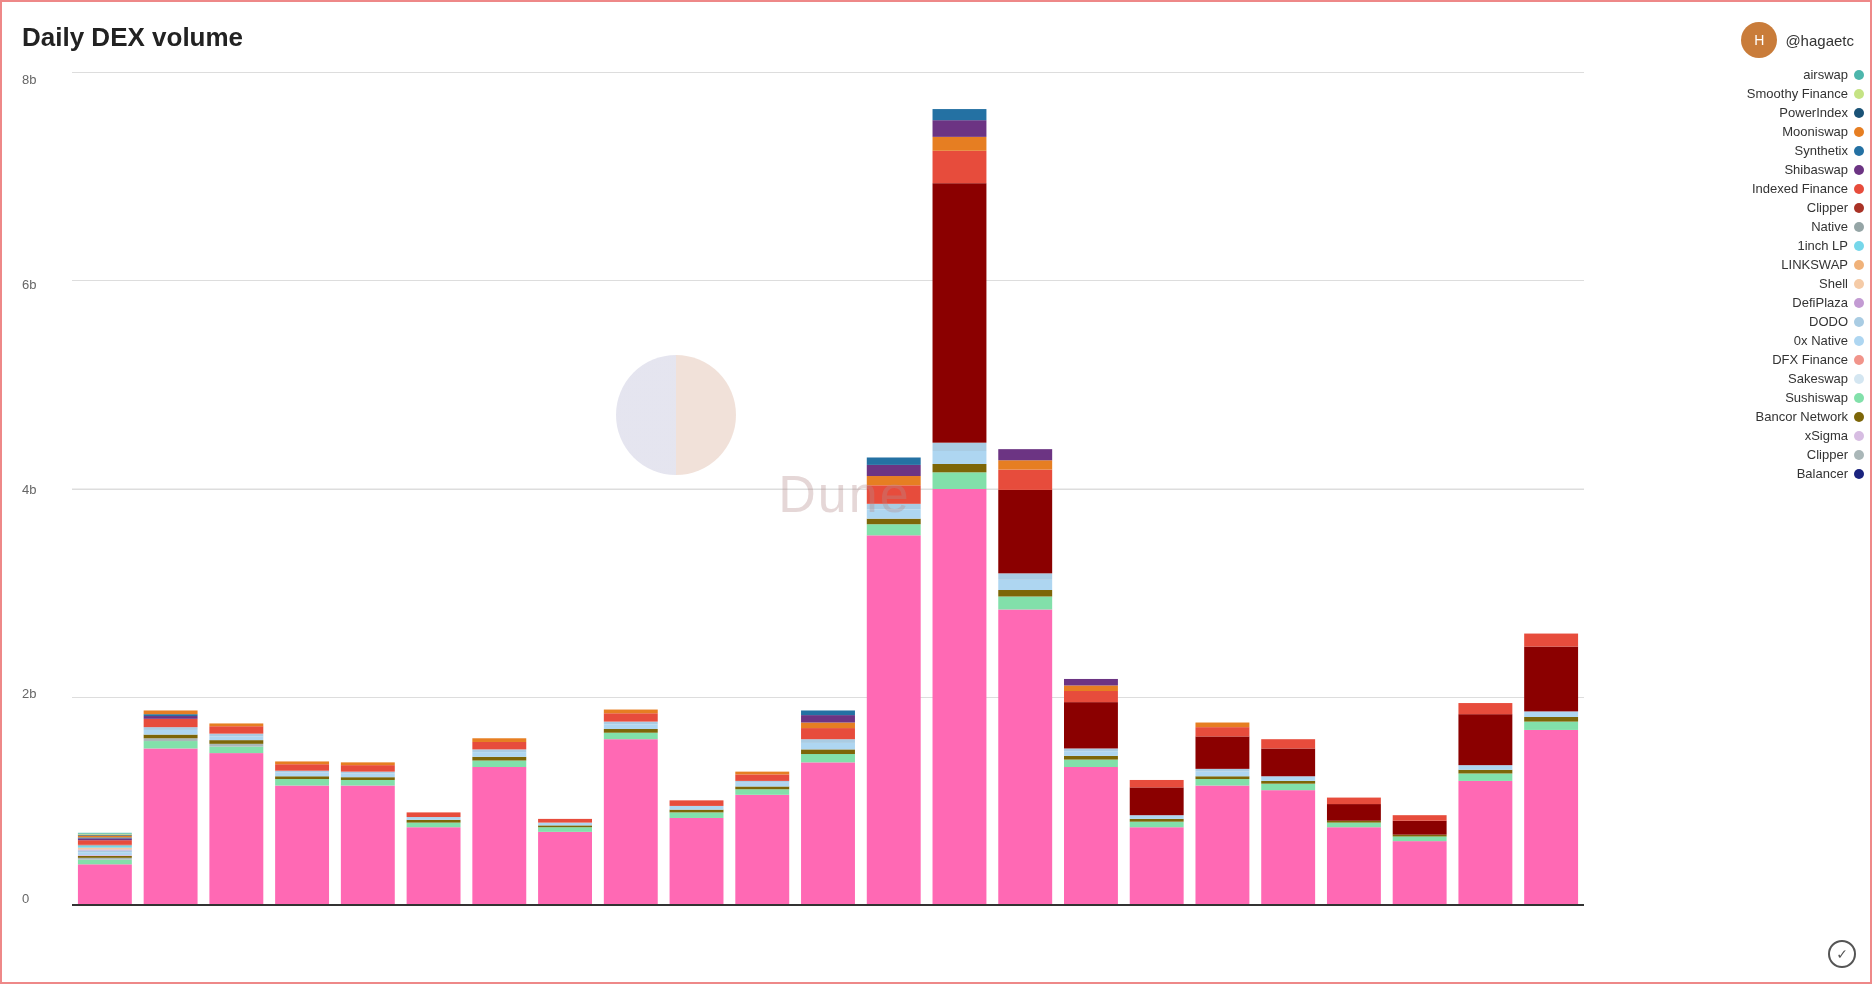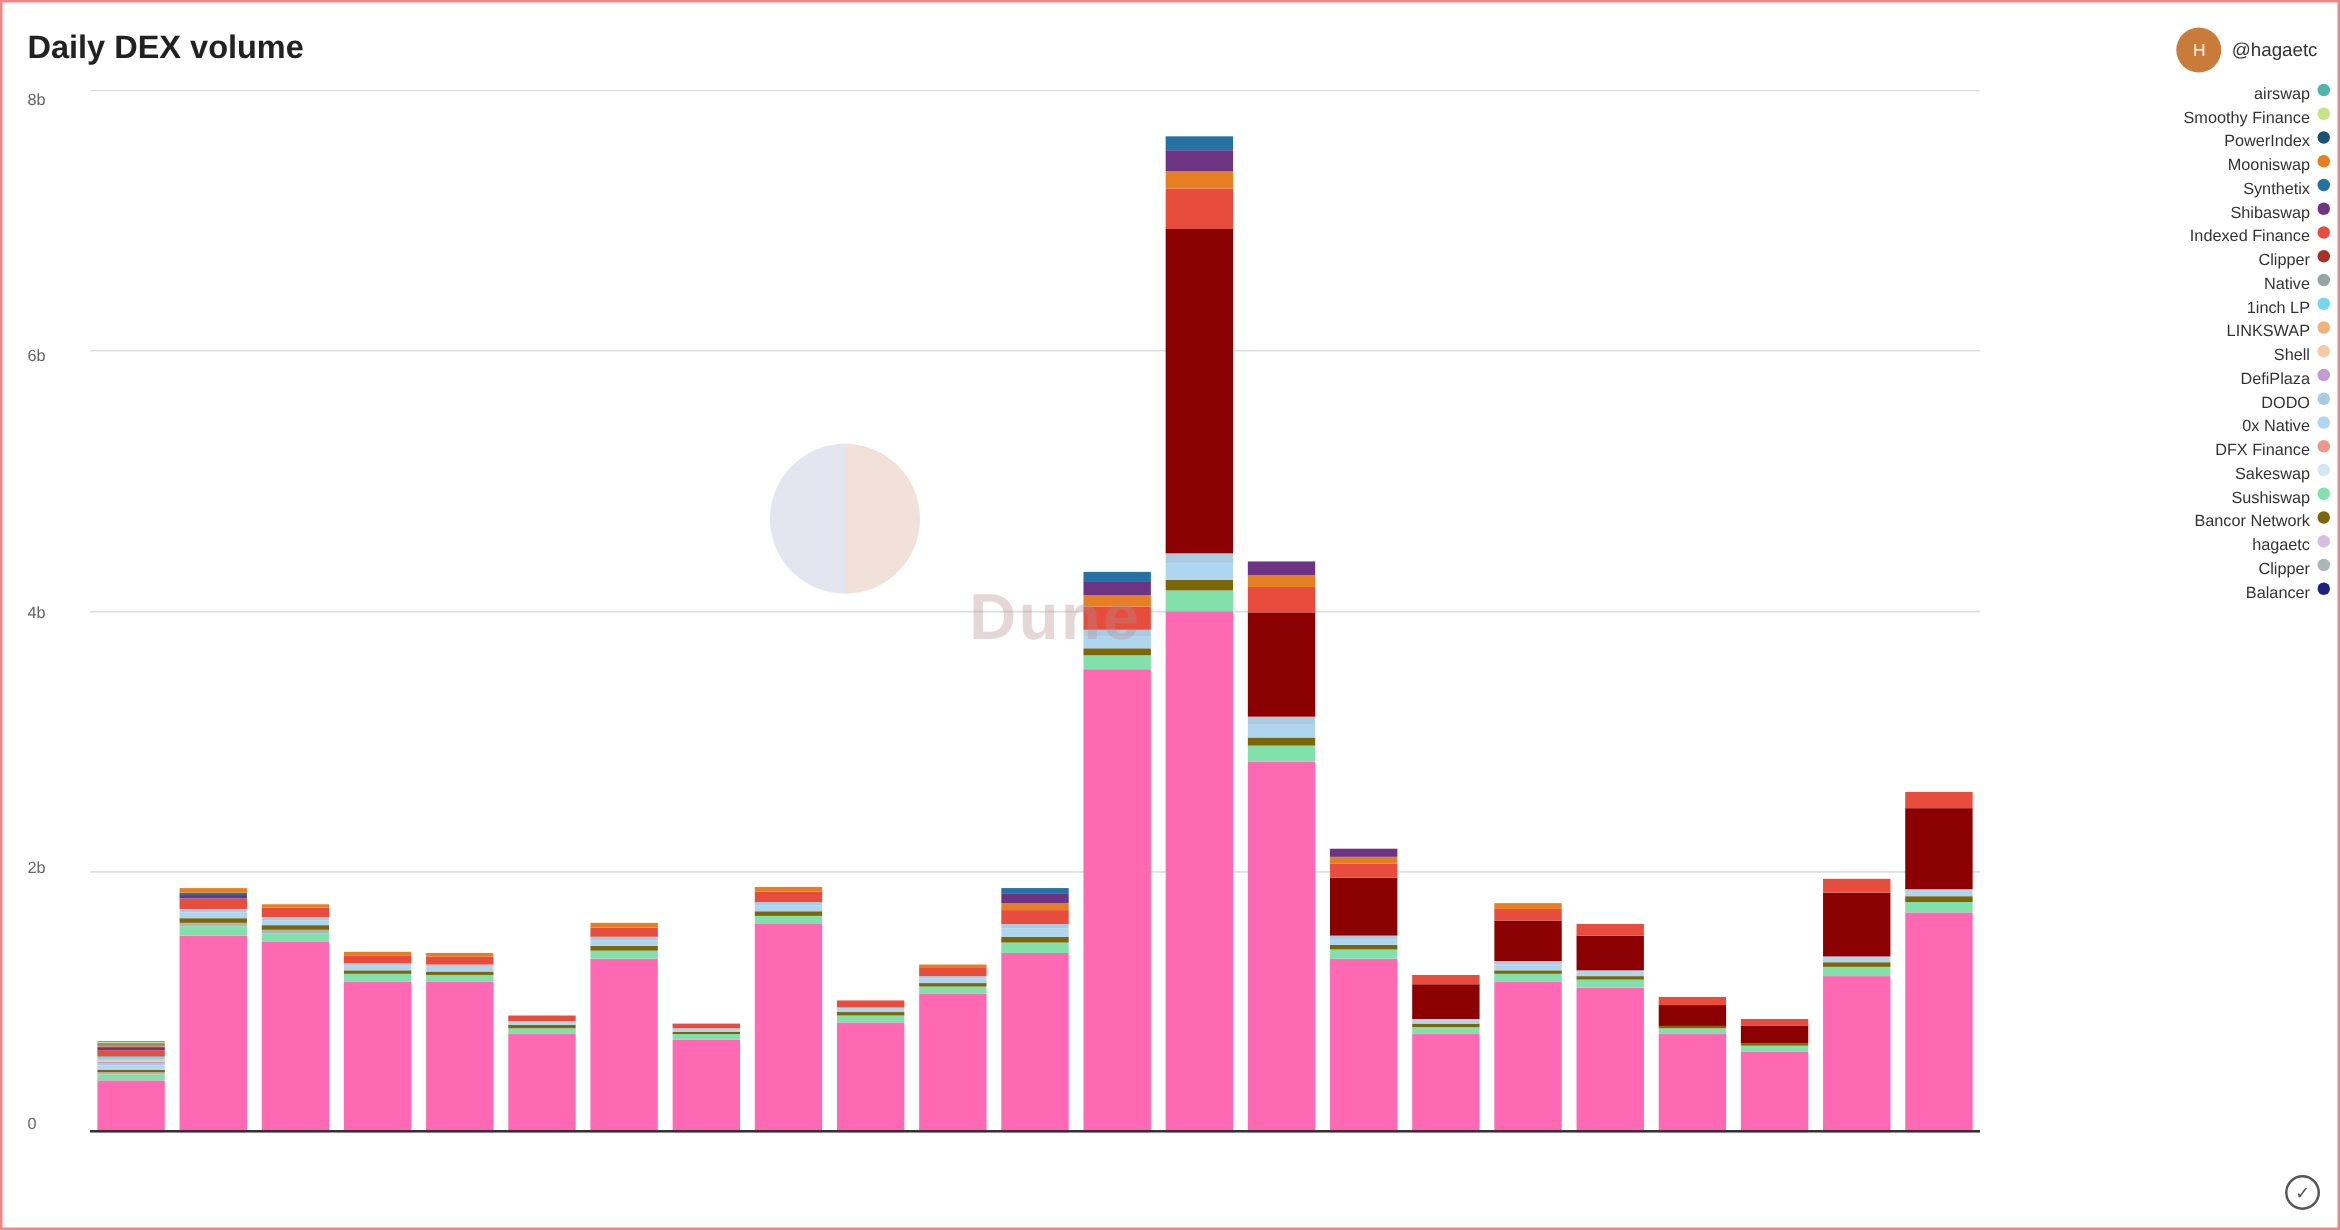--- a/index.html
+++ b/index.html
@@ -72,21 +72,21 @@
     .grid-line {
       width: 100%;
       border-top: 1px solid #ddd;
     }
     .dune-watermark {
       position: absolute;
       top: 50%;
       left: 45%;
       transform: translate(-50%, -50%);
       font-size: 52px;
-      font-weight: 700;
+      font-weight: 400;
       color: rgba(180,140,140,0.35);
       pointer-events: none;
       z-index: 10;
       letter-spacing: 2px;
     }
     .dune-logo-circle {
       position: absolute;
       top: 42%;
       left: 36%;
       transform: translate(-50%, -50%);
@@ -102,21 +102,21 @@
       right: 10px;
       top: 65px;
       display: flex;
       flex-direction: column;
       gap: 4px;
       font-size: 13px;
       color: #333;
     }
     .legend-item {
       display: flex;
-      align-items: flex-start;
+      align-items: center;
       gap: 6px;
       justify-content: flex-end;
     }
     .legend-dot {
       width: 10px;
       height: 10px;
       border-radius: 50%;
       flex-shrink: 0;
     }
     .legend-label {
@@ -447,21 +447,21 @@
       </div>
       <div class="legend-item">
         <span class="legend-label">Sushiswap</span>
         <div class="legend-dot" style="background: rgb(130, 224, 170);"></div>
       </div>
       <div class="legend-item">
         <span class="legend-label">Bancor Network</span>
         <div class="legend-dot" style="background: rgb(125, 102, 8);"></div>
       </div>
       <div class="legend-item">
-        <span class="legend-label">hagaetc</span>
+        <span class="legend-label">xSigma</span>
         <div class="legend-dot" style="background: rgb(215, 189, 226);"></div>
       </div>
       <div class="legend-item">
         <span class="legend-label">Clipper</span>
         <div class="legend-dot" style="background: rgb(170, 183, 184);"></div>
       </div>
       <div class="legend-item">
         <span class="legend-label">Balancer</span>
         <div class="legend-dot" style="background: rgb(26, 35, 126);"></div>
       </div>

